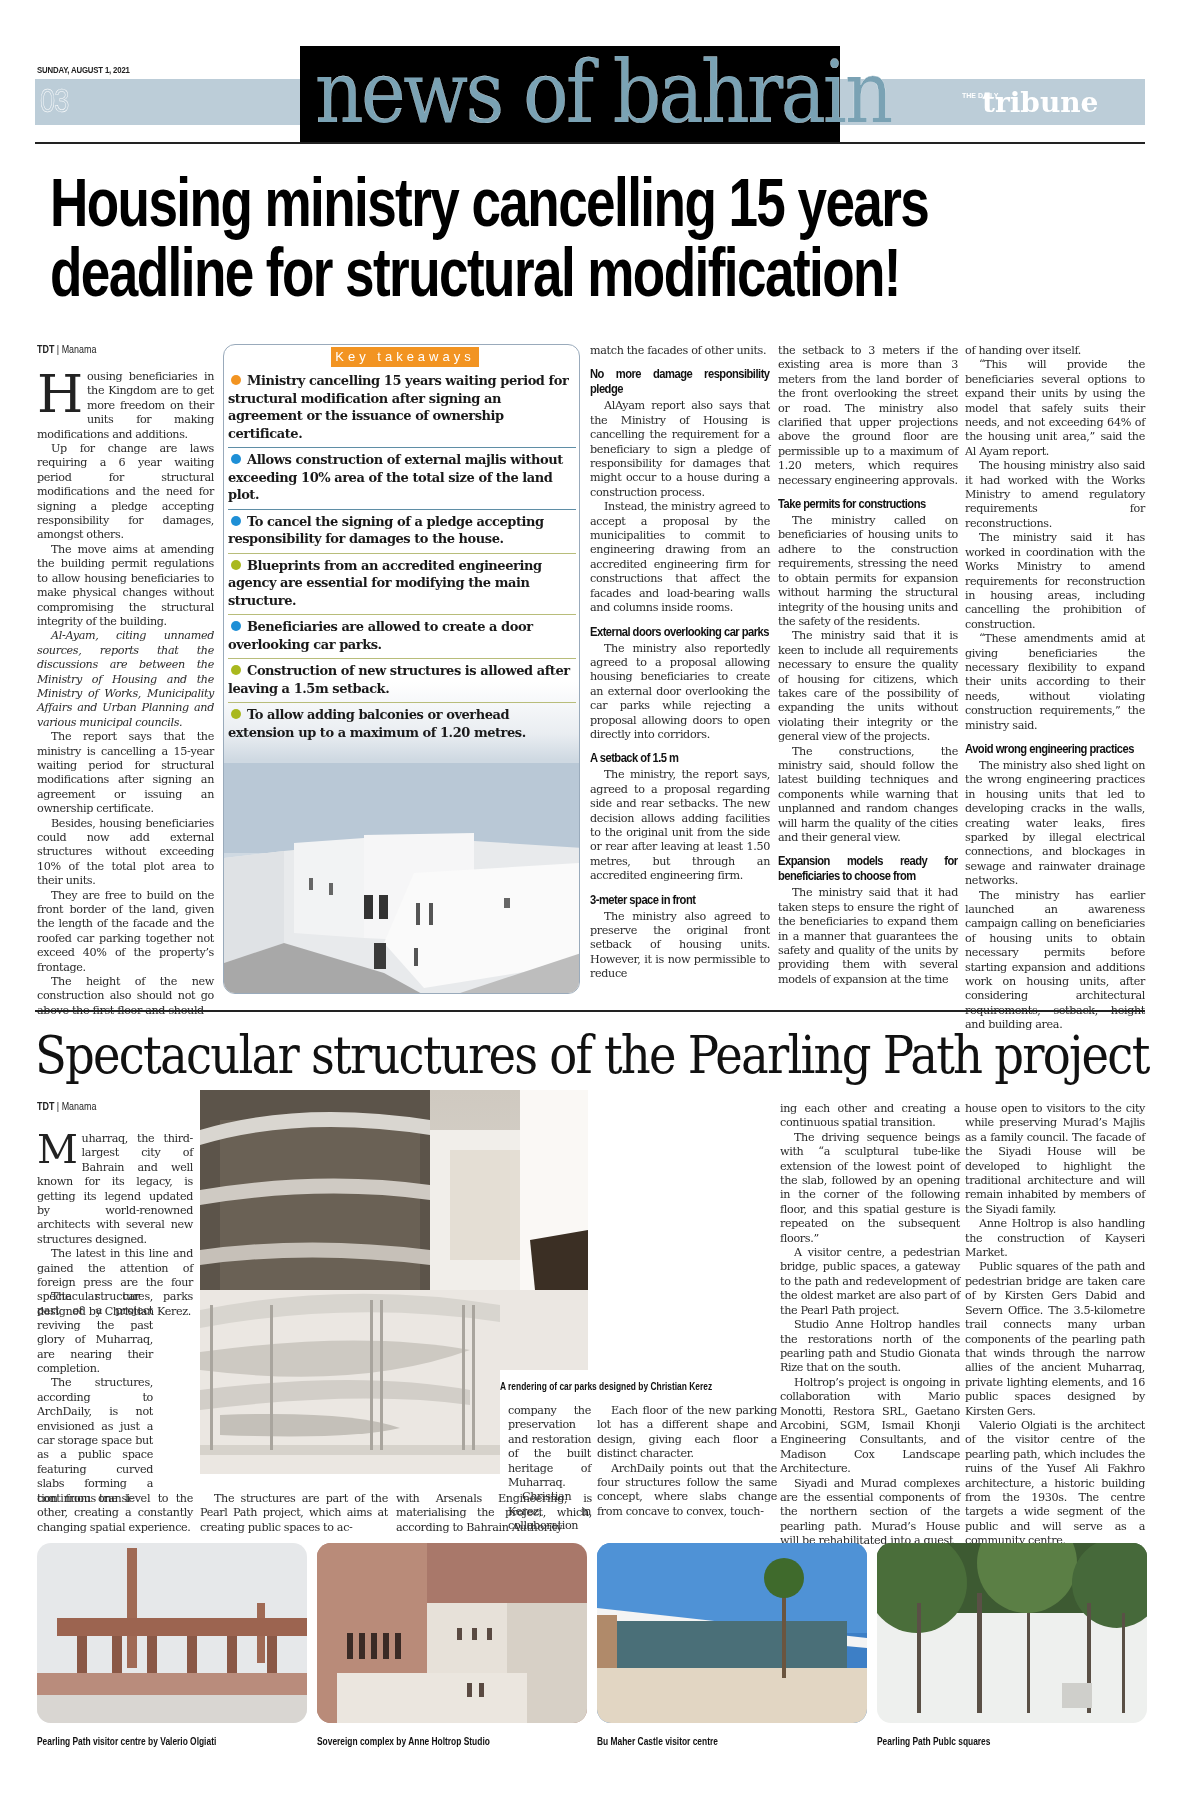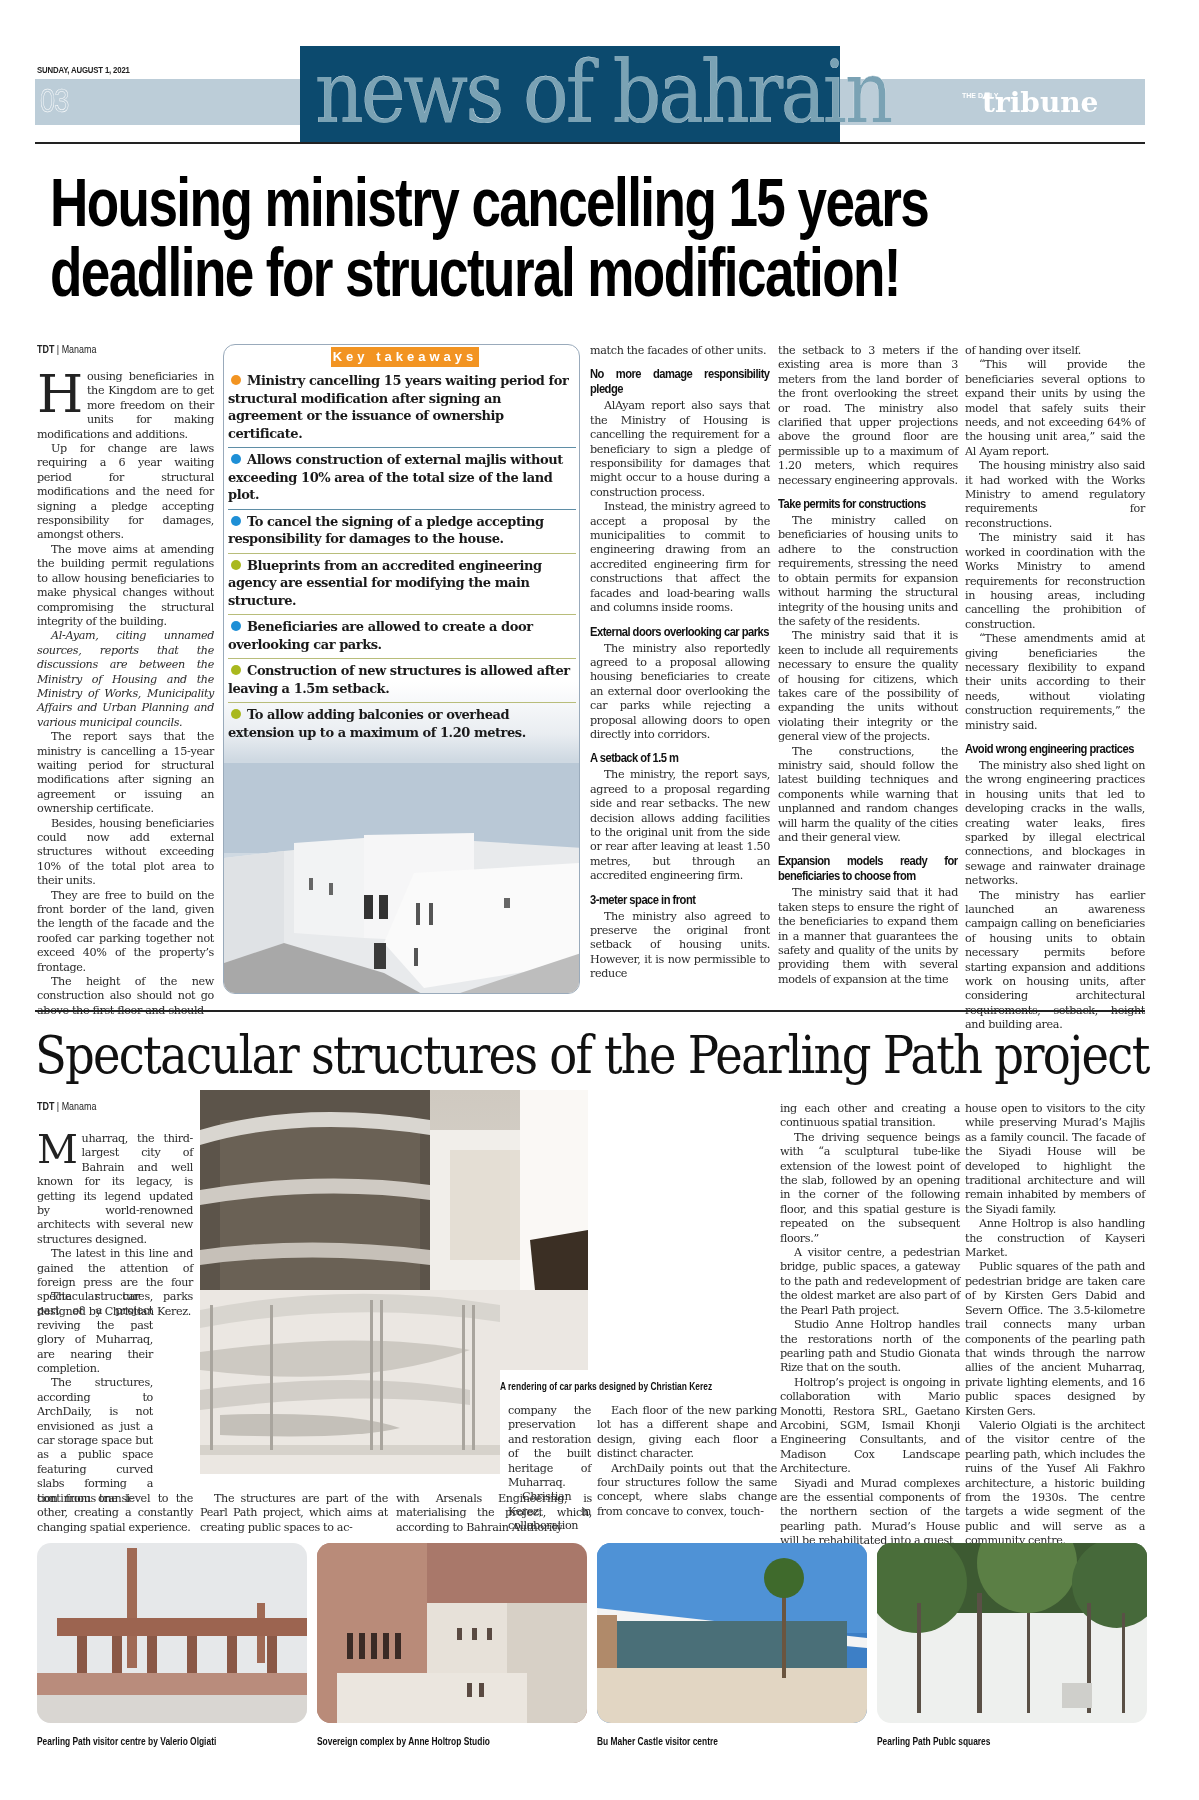--- a/index.html
+++ b/index.html
@@ -2,36 +2,36 @@
 <html><head>
 <meta charset="utf-8">
 <style>
 *{box-sizing:border-box;margin:0;padding:0}
 html,body{width:1199px;height:1800px;background:#fff;overflow:hidden}
 body{position:relative;font-family:"DejaVu Serif","Liberation Serif",serif;color:#222}
 .abs{position:absolute}
 .dateline{left:37px;top:64px;font-family:"Liberation Sans",sans-serif;font-weight:bold;font-size:9.5px;letter-spacing:-0.2px;color:#222;transform:scaleX(0.82);transform-origin:left}
 .band{left:35px;top:79px;width:1110px;height:46px;background:#bccdd8}
 .pagenum{left:40px;top:81px;font-family:"Liberation Sans",sans-serif;font-size:34px;font-weight:300;color:#fff;letter-spacing:-1px;transform:scaleX(0.8);transform-origin:left;-webkit-text-stroke:0.5px #fff;color:transparent}
-.section-title{left:300px;top:46px;width:540px;height:96px;background:#0c4a6e;}
+.section-title{left:300px;top:46px;width:540px;height:96px;background:#000000;}
 .section-title span{position:absolute;left:15px;top:-4px;font-family:"DejaVu Serif",serif;font-weight:200;font-size:86px;color:#7aa2b4;letter-spacing:-3px;transform:scaleX(0.88);transform-origin:left;white-space:nowrap;-webkit-text-stroke:0.2px #fff}
 .brand{left:958px;top:89px;width:180px;height:28px}
 .brand .small{position:absolute;left:4px;top:3px;font-family:"Liberation Sans",sans-serif;font-size:7px;line-height:8px;color:#fff;font-weight:bold}
 .brand .big{position:absolute;left:24px;top:-3px;font-family:"DejaVu Serif",serif;font-size:28px;font-weight:bold;color:#fff;letter-spacing:0px}
 .rule-top{left:35px;top:142px;width:1110px;height:2px;background:#222}
 .headline1{left:50px;top:167px;width:1100px;font-family:"Liberation Sans",sans-serif;font-weight:bold;font-size:68px;line-height:70px;color:#000;letter-spacing:-2px;transform:scaleX(0.78);transform-origin:left;white-space:nowrap}
 .byline{font-family:"Liberation Sans",sans-serif;font-size:10.5px;color:#222;transform:scaleX(0.85);transform-origin:left;white-space:nowrap}
 .byline b{font-weight:bold}
 .col{font-size:11.2px;line-height:14.4px;text-align:justify;color:#2a2a2a;letter-spacing:-0.35px}
 .col p{text-indent:14px}
 .col p.noind{text-indent:0}
 .col h4{font-family:"Liberation Sans",sans-serif;font-weight:bold;font-size:13px;line-height:15px;color:#111;margin:8px 0 3px;letter-spacing:-0.6px;transform:scaleX(0.86);transform-origin:left;width:116%}
 .dropcap{float:left;font-size:53px;line-height:40px;padding:4px 4px 0 0;font-family:"DejaVu Serif",serif;color:#222}
 .keybox{left:223px;top:344px;width:357px;height:650px;border:1px solid #9ab;border-radius:12px;overflow:hidden;background:linear-gradient(#fff 0,#fff 52%,#e9edf1 60%,#cfd9e2 64%)}
-.kt-label{position:absolute;left:107px;top:2px;width:148px;height:20px;background:#f29422;color:#fff;font-family:"Liberation Sans",sans-serif;font-weight:bold;font-size:13px;letter-spacing:4px;text-align:center;line-height:20px}
+.kt-label{position:absolute;left:107px;top:2px;width:148px;height:20px;background:#f29422;color:#fff;font-family:"Liberation Sans",sans-serif;font-weight:normal;font-size:13px;letter-spacing:4px;text-align:center;line-height:20px}
 .kt-list{position:absolute;left:4px;top:24px;width:348px}
 .kt-item{font-family:"DejaVu Serif",serif;font-weight:bold;font-size:13px;line-height:17.5px;color:#1a1a1a;padding:3px 0 5px;letter-spacing:-0.45px;border-bottom:1.5px solid #5f8ea6}
 .kt-item.g{border-bottom-color:#b8bd7a}
 .kt-item:last-child{border-bottom:none}
 .dot{display:inline-block;width:10px;height:10px;border-radius:50%;margin:0 6px 0 3px;vertical-align:0}
 .house{position:absolute;left:0;top:418px;width:357px;height:232px}
 .rule-mid{left:35px;top:1010px;width:1110px;height:2px;background:#222}
 .headline2{left:35px;top:1025px;font-family:"DejaVu Serif",serif;font-size:52px;line-height:60px;color:#111;letter-spacing:-2px;white-space:nowrap;transform:scaleX(0.895);transform-origin:left}
 .kerez-img{left:200px;top:1090px;width:388px;height:384px;overflow:hidden}
 .caption{font-family:"Liberation Sans",sans-serif;font-weight:bold;font-size:10.5px;color:#111;white-space:nowrap;transform:scaleX(0.8);transform-origin:left}

